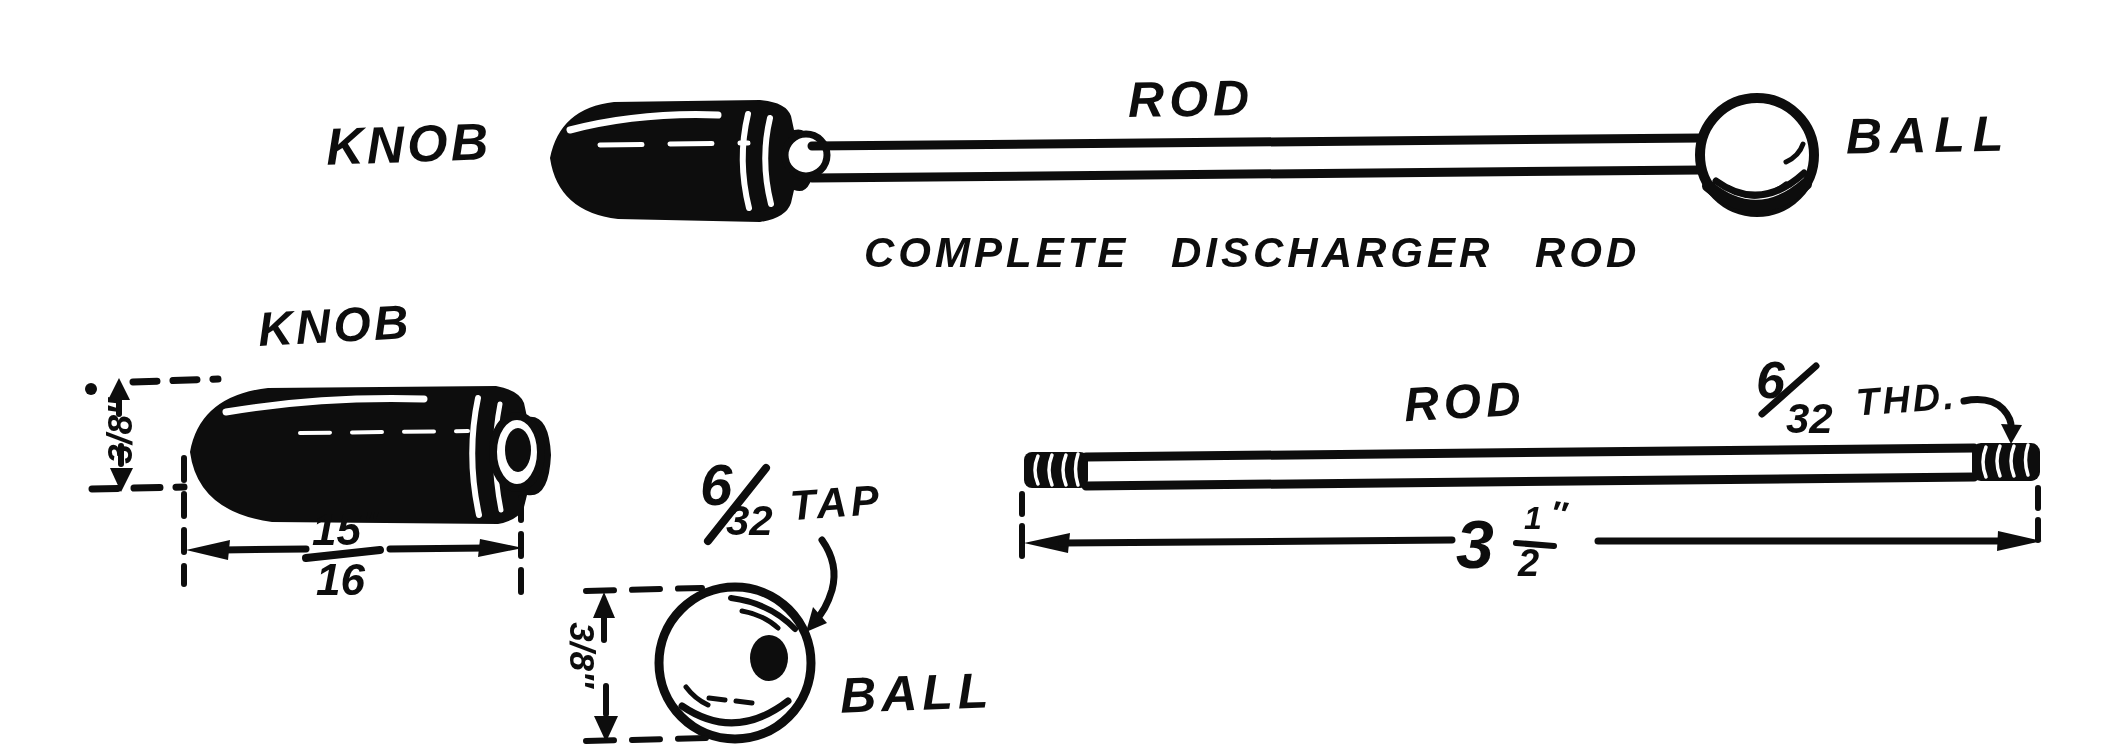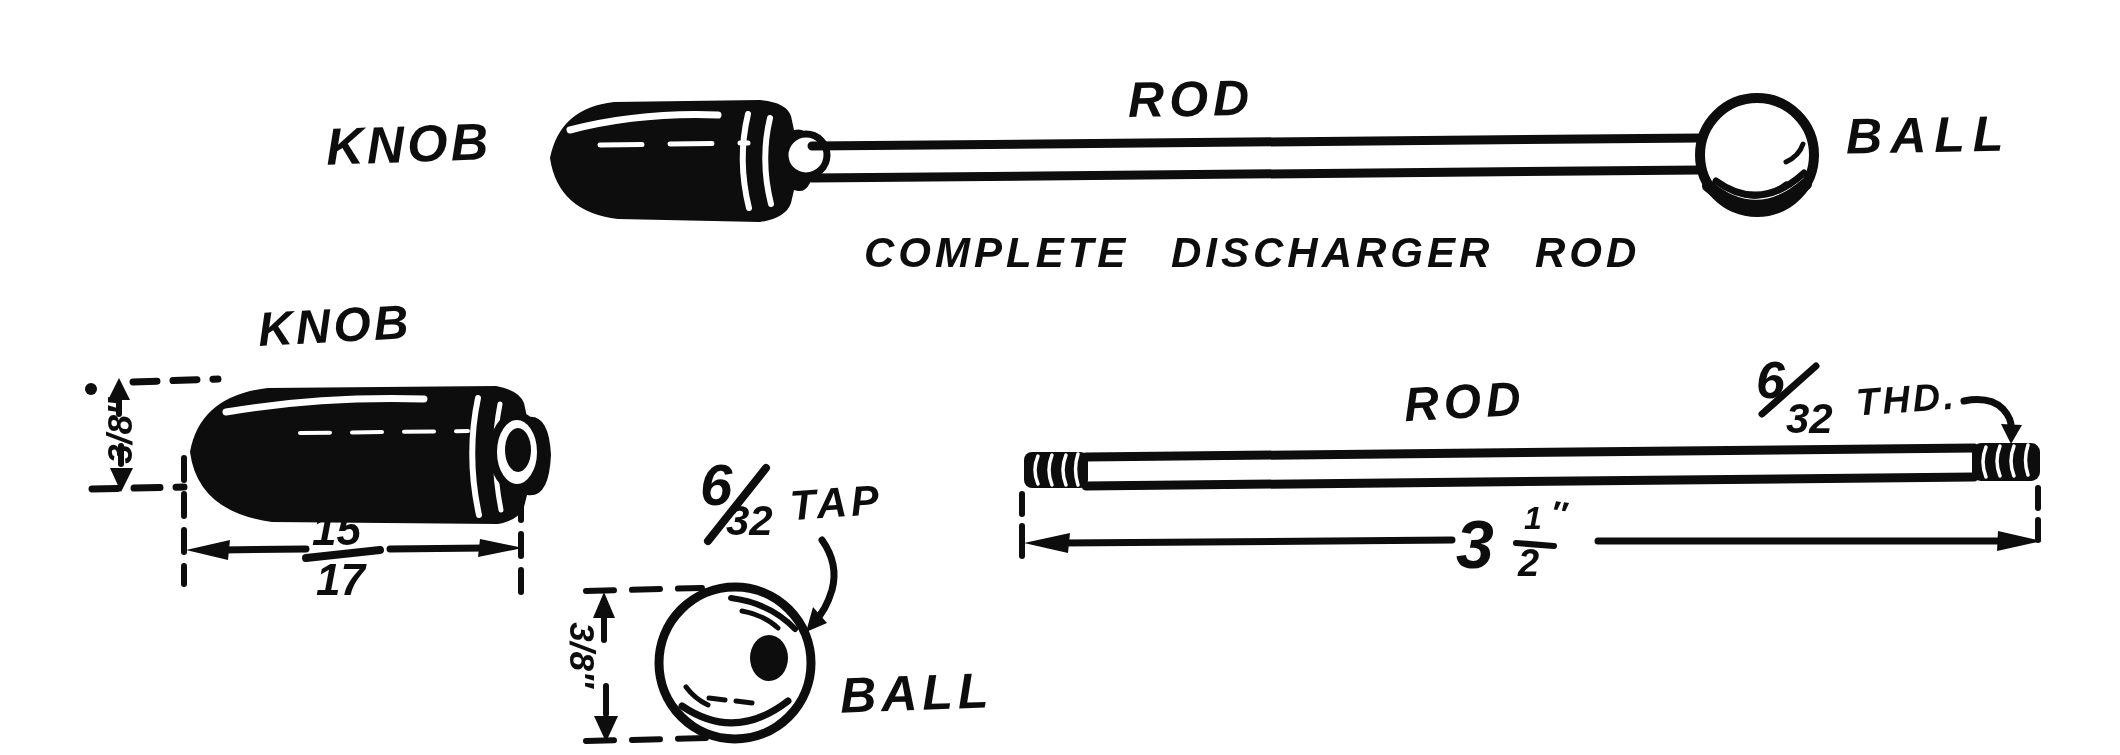--- a/index.html
+++ b/index.html
@@ -176,21 +176,21 @@
 
   <div class="lbl t-knob-det">KNOB</div>
 
   <div class="rotbox rb-knob">
     <span class="lblr">3/8″</span>
   </div>
 
   <div class="lbl t-num15">
     <span>15</span><span class="sup15">″</span>
   </div>
-  <div class="lbl t-den16">17</div>
+  <div class="lbl t-den16">16</div>
 
   <div class="lbl t-tap6">6</div>
   <div class="lbl t-tap32">32</div>
   <div class="lbl t-tapl">TAP</div>
 
   <div class="rotbox rb-ball">
     <span class="lblr">3/8″</span>
   </div>
   <div class="lbl t-ball-det">BALL</div>
 

